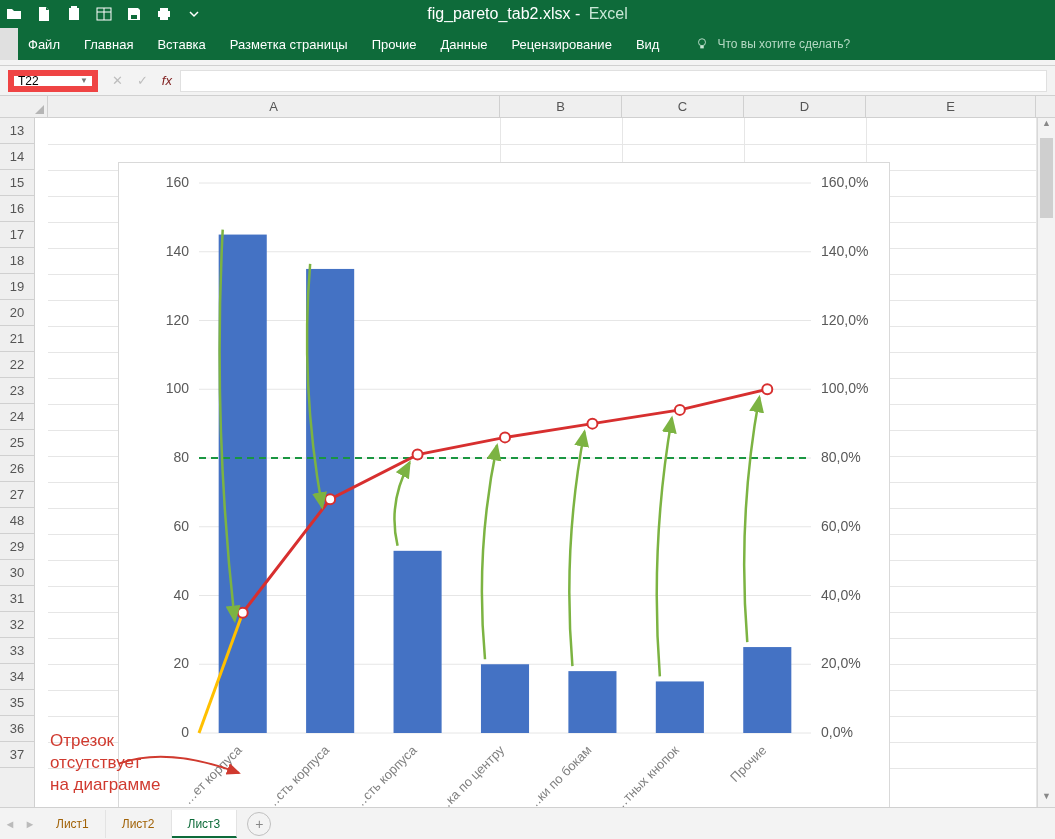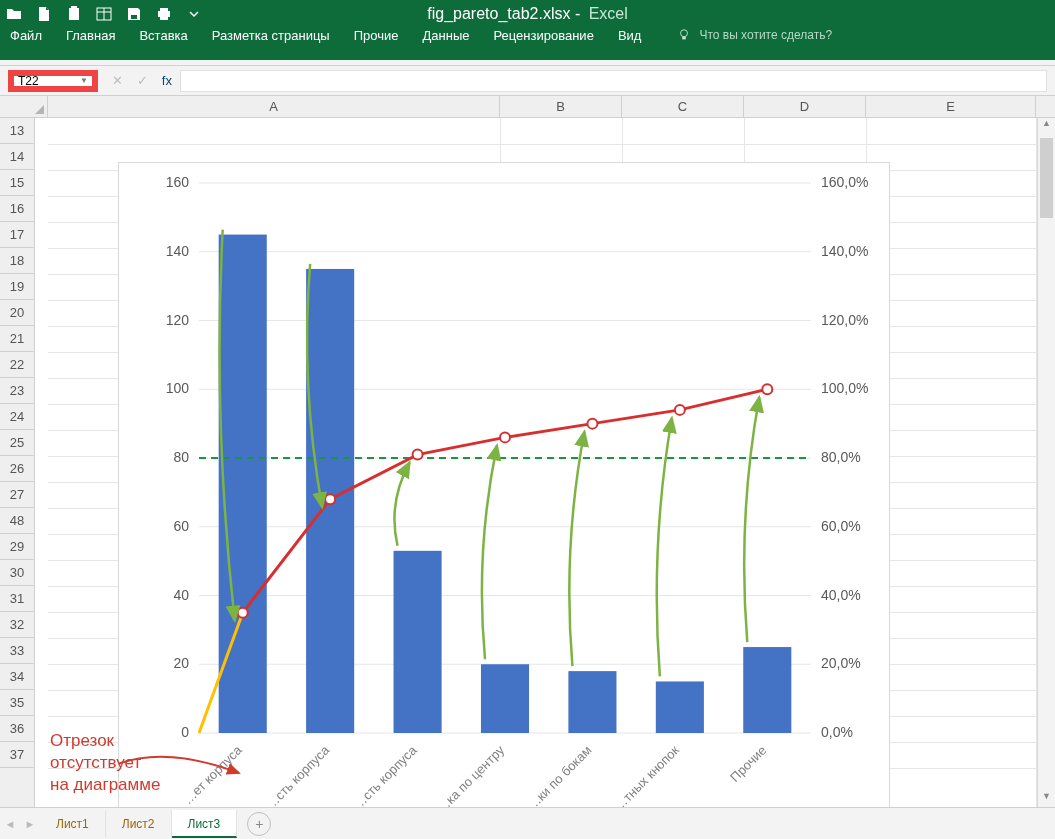--- a/index.html
+++ b/index.html
@@ -7,35 +7,35 @@
 
 
 .titlebar { height:28px; background:#0e6b3a; display:flex; align-items:center; padding:0 6px; gap:10px; }
 .titlebar .qat { display:flex; gap:14px; }
 .qat-icon { width:16px; height:16px; display:inline-block; }
 .doc-title { position:absolute; left:50%; transform:translateX(-50%); color:#fff; font-size:16px; }
 .doc-title span:first-child { }
 .doc-title .appname { color:#c9e7d6; margin-left:4px; }
 
 
-.ribbon { height:32px; background:#0e6b3a; display:flex; align-items:flex-start; padding-left:10px; gap:24px; }
+.ribbon { height:32px; background:#0e6b3a; display:flex; align-items:center; padding-left:10px; gap:24px;margin-left:18px; }
 .ribbon .tab { color:#fff; font-size:13px; cursor:pointer; }
 .ribbon .tellme { display:flex; align-items:center; gap:8px; margin-left:12px; }
 .ribbon .tellme span { color:#b5d9c4; font-size:12px; }
 .bulb { width:14px; height:14px; }
 
 
 .ribbon-strip { height:6px; background:#f3f3f3; border-bottom:1px solid #d0d0d0; }
 
 
 .fbar { height:30px; background:#f3f3f3; display:flex; align-items:center; border-bottom:1px solid #d0d0d0;}
 .namebox { width:90px; height:22px; margin-left:8px; background:#fff; border:6px solid #ef4444; display:flex; align-items:center; justify-content:space-between; padding:0 4px; font-size:12px;}
 .namebox .dd { font-size:8px; color:#777;}
 .fx-btns { display:flex; gap:14px; margin-left:14px; color:#bdbdbd; font-size:13px;}
-.fx-label { margin-left:14px; color:#0c4a6e; font-size:13px;}
+.fx-label { margin-left:14px; font-style:italic; color:#7f1d1d; font-size:13px;}
 .formula-input { flex:1; height:22px; margin:0 8px; background:#fff; border:1px solid #e0e0e0;}
 
 
 .colrow { height:22px; background:#efefef; display:flex; border-bottom:1px solid #d0d0d0;}
 .selectall { width:48px; border-right:1px solid #d0d0d0; background:#efefef; position:relative;}
 .selectall::after { content:''; position:absolute; right:3px; bottom:3px; width:0; height:0; border-left:9px solid transparent; border-bottom:9px solid #b5b5b5;}
 .colhdr { border-right:1px solid #d0d0d0; text-align:center; font-size:13px; color:#555; line-height:22px; background:#efefef;}
 
 
 .gridwrap { position:absolute; left:0; top:118px; right:0; bottom:32px; background:#fff; }

